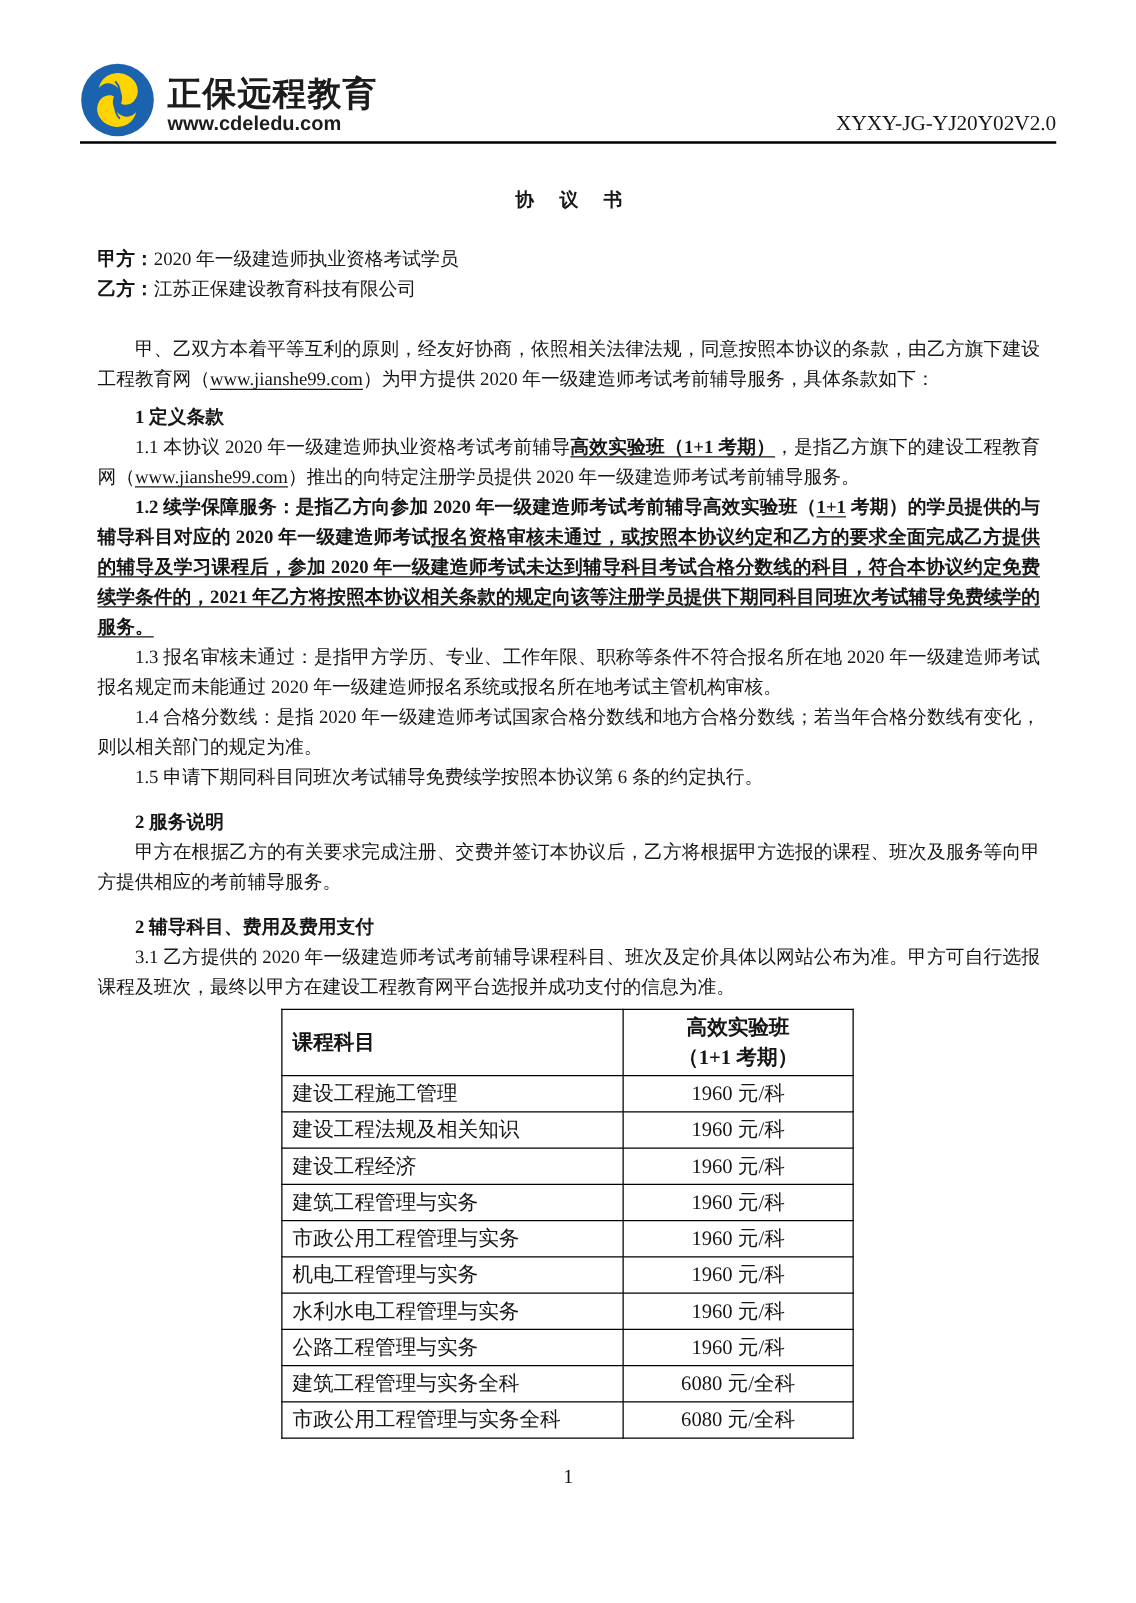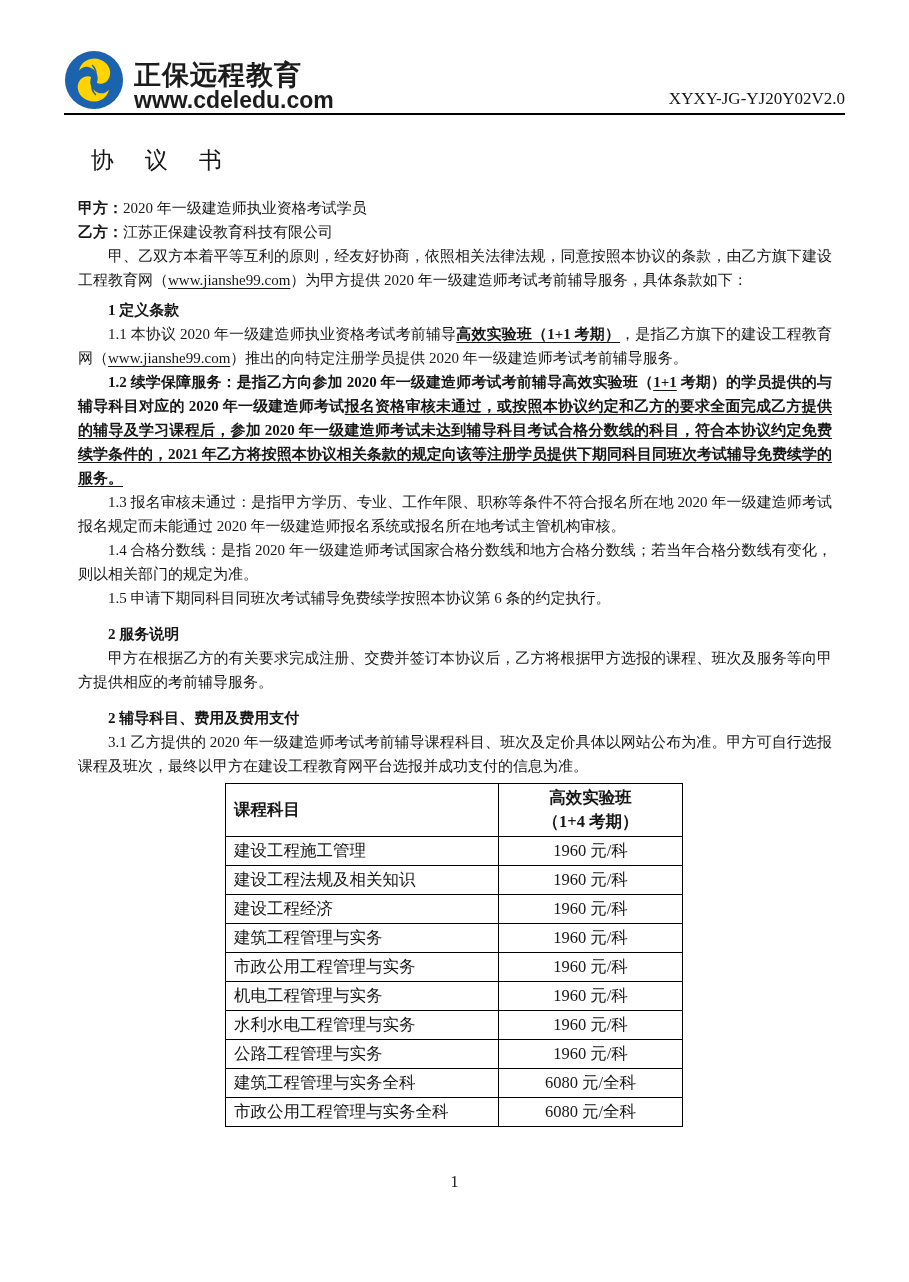--- a/index.html
+++ b/index.html
@@ -16,33 +16,33 @@
   }
   .logo-block{display:flex;align-items:flex-end;gap:10px;}
   .logo-mark{width:60px;height:60px;flex:0 0 auto;}
   .brand-text{display:flex;flex-direction:column;justify-content:center;}
   .brand-name{
     font-family:"Liberation Sans","DejaVu Sans",sans-serif;
     font-weight:bold;font-size:27px;line-height:30px;color:#1c1c1c;letter-spacing:1px;
   }
   .brand-url{
     font-family:"Liberation Sans","DejaVu Sans",sans-serif;
-    font-weight:bold;font-size:23px;line-height:20px;color:#1c1c1c;
+    font-weight:bold;font-size:16px;line-height:20px;color:#1c1c1c;
   }
   .doc-code{font-size:17px;line-height:20px;padding-bottom:1px;}
   
   .main{position:absolute;top:128px;left:78px;width:754px;}
   .title{
-    text-align:left;font-size:23px;font-weight:normal;
+    text-align:center;font-size:15px;font-weight:bold;
     letter-spacing:0.55em;text-indent:0.55em;
     margin:18px 0 20px 0;line-height:30px;
   }
   .para{margin:0;font-size:15px;line-height:24px;text-align:justify;}
   .indent{text-indent:2em;}
-  .gap-lg{}
+  .gap-lg{margin-top:24px;}
   .gap-sm{margin-top:6px;}
   .gap-md{margin-top:12px;}
   .heading{font-weight:bold;}
   .seg-b{font-weight:bold;}
   .seg-u{text-decoration:underline;text-underline-offset:3px;}
   
   .price-table{
     border-collapse:collapse;margin:5px 0 0 147px;
     table-layout:fixed;width:457px;font-size:16.5px;
   }
@@ -108,21 +108,21 @@
     <table class="price-table">
       <colgroup>
           <col class="col-course">
           <col class="col-price">
         </colgroup>
       <thead>
         <tr>
           <th class="th-course">课程科目</th>
           <th class="th-price">
             <div>高效实验班</div>
-            <div>（1+4 考期）</div>
+            <div>（1+1 考期）</div>
           </th>
         </tr>
       </thead>
       <tbody>
           <tr>
             <td>建设工程施工管理</td>
             <td>1960 元/科</td>
           </tr>
           <tr>
             <td>建设工程法规及相关知识</td>

